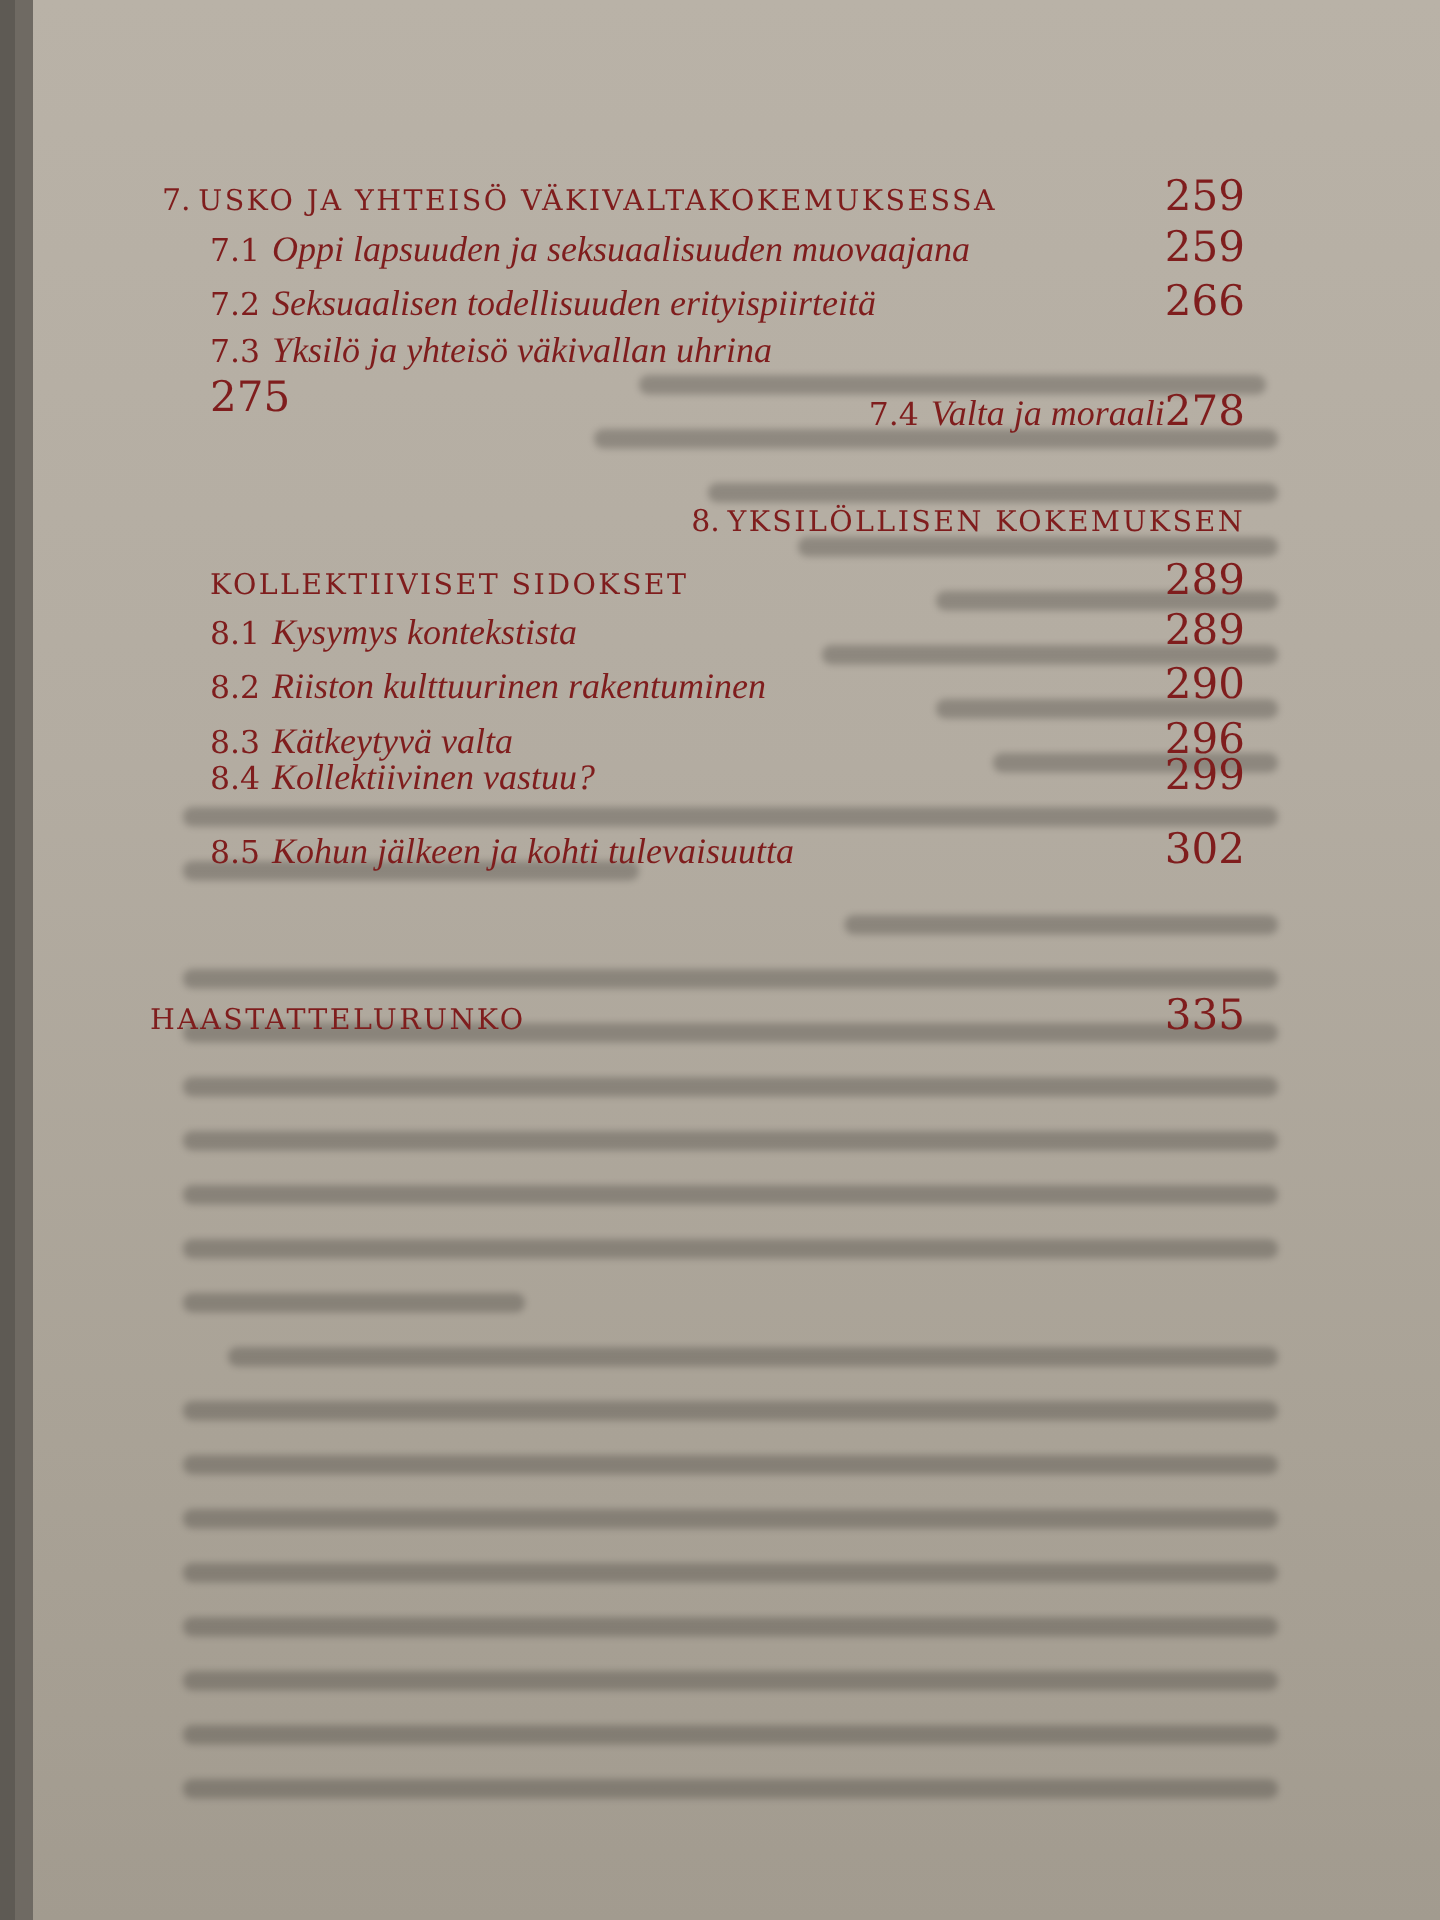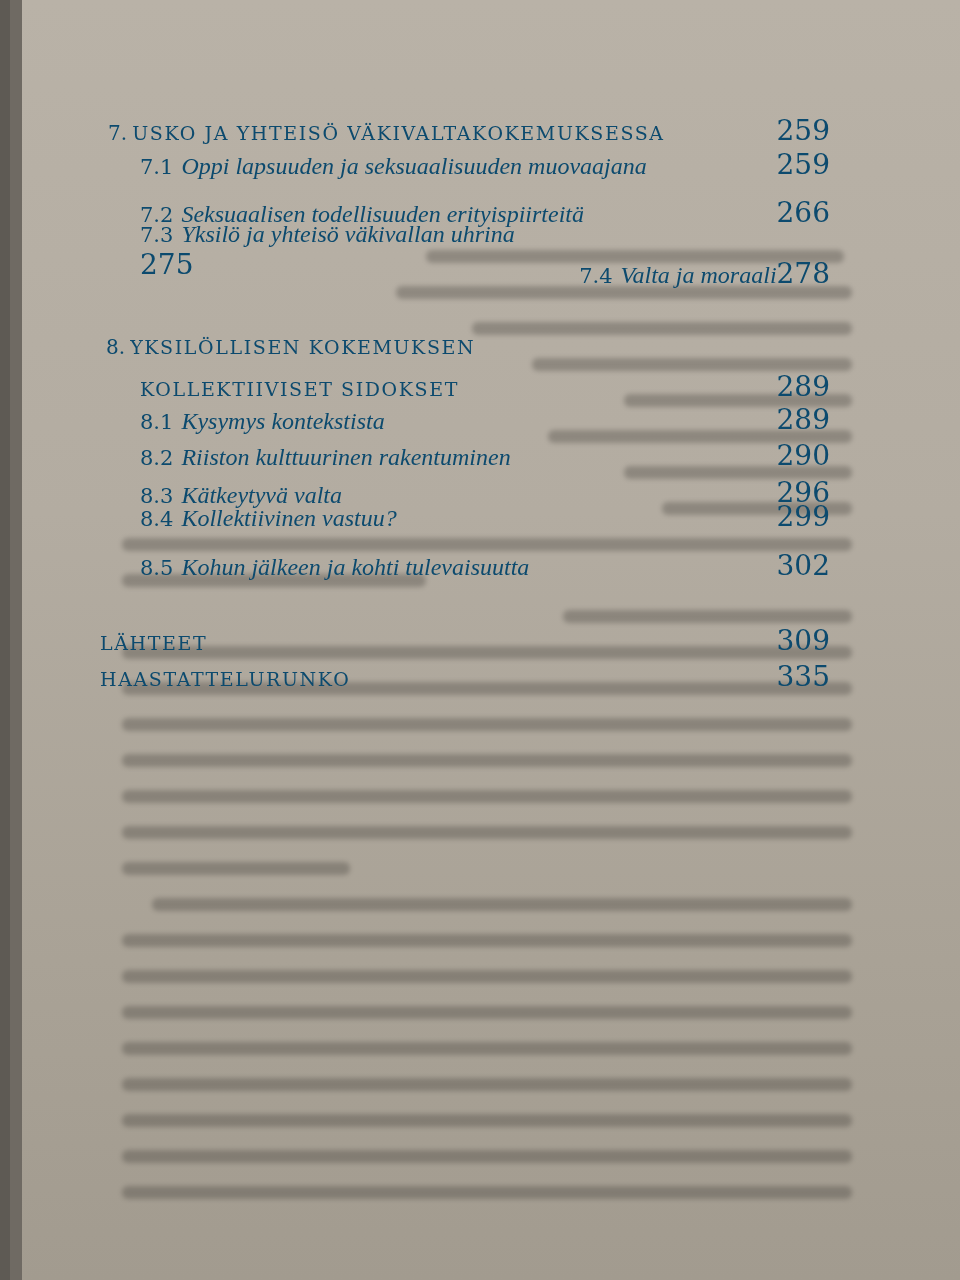--- a/index.html
+++ b/index.html
@@ -12,21 +12,21 @@
   .edge-light { position:absolute; left:10px; top:0; width:12px; height:1280px; background:#6f6a63; }
   .page {
     position:absolute; left:22px; top:0; right:0; bottom:0;
     background:linear-gradient(180deg,#b9b2a7 0%,#b3aca1 40%,#a9a296 75%,#a29b8f 100%);
   }
   .bleed {
     position:absolute; left:100px; top:250px; width:760px; height:1030px;
     filter:blur(2.6px); opacity:0.28; overflow:hidden;
   }
   .bleed-line { height:13px; margin-bottom:23px; background:#2c2925; border-radius:6px; }
-  .toc { position:absolute; left:0; top:0; width:960px; height:700px; color:#0c4a6e; }
+  .toc { position:absolute; left:0; top:0; width:960px; height:700px; color:#7f1d1d; }
   .row { position:absolute; right:130px; display:flex; justify-content:space-between; align-items:baseline; }
   .caps-raw { letter-spacing:1.6px; font-size:19px; }
   .num { font-size:20px; }
   .sub .label { font-style:italic; font-size:24px; font-family:"Liberation Serif", serif; }
   .sub .n { font-size:21px; margin-right:8px; }
   .page-no { font-size:28px; }
 </style>
 </head>
 <body>
 
@@ -72,34 +72,34 @@
       <span class="num">7.</span>
       <span class="caps-raw">USKO JA YHTEISÖ VÄKIVALTAKOKEMUKSESSA</span>
     </span>
     <span class="page-no">259</span>
   </div>
 
   <div class="row sub" style="left:140px;top:148px;">
     <span><span class="n">7.1</span><span class="label">Oppi lapsuuden ja seksuaalisuuden muovaajana</span></span>
     <span class="page-no">259</span>
   </div>
-  <div class="row sub" style="left:140px;top:196px;gap:32px;">
+  <div class="row sub" style="left:140px;top:184px;gap:32px;">
     <span><span class="n">7.2</span><span class="label">Seksuaalisen todellisuuden erityispiirteitä</span></span>
     <span class="page-no">266</span>
   </div>
   <div class="row sub" style="left:140px;top:221px;flex-direction:column;">
     <span><span class="n">7.3</span><span class="label">Yksilö ja yhteisö väkivallan uhrina</span></span>
     <span class="page-no">275</span>
   </div>
   <div class="row sub" style="left:140px;top:257px;justify-content:flex-end;">
     <span><span class="n">7.4</span><span class="label">Valta ja moraali</span></span>
     <span class="page-no">278</span>
   </div>
 
-  <div class="row" style="left:106px;top:335px;">
+  <div class="row" style="left:120px;top:335px;justify-content:flex-end;">
     <span>
       <span class="num">8.</span>
       <span class="caps-raw">YKSILÖLLISEN KOKEMUKSEN</span>
     </span>
     <span></span>
   </div>
   <div class="row" style="left:140px;top:370px;">
     <span class="caps-raw">KOLLEKTIIVISET SIDOKSET</span>
     <span class="page-no">289</span>
   </div>
@@ -118,21 +118,17 @@
   </div>
   <div class="row sub" style="left:140px;top:500px;">
     <span><span class="n">8.4</span><span class="label">Kollektiivinen vastuu?</span></span>
     <span class="page-no">299</span>
   </div>
   <div class="row sub" style="left:140px;top:549px;">
     <span><span class="n">8.5</span><span class="label">Kohun jälkeen ja kohti tulevaisuutta</span></span>
     <span class="page-no">302</span>
   </div>
 
-  <div class="row" style="left:100px;top:624px;">
-    <span class="caps-raw">LÄHTEET</span>
-    <span class="page-no">309</span>
-  </div>
   <div class="row" style="left:100px;top:660px;">
     <span class="caps-raw">HAASTATTELURUNKO</span>
     <span class="page-no">335</span>
   </div>
 </div>
 
 </body></html>

